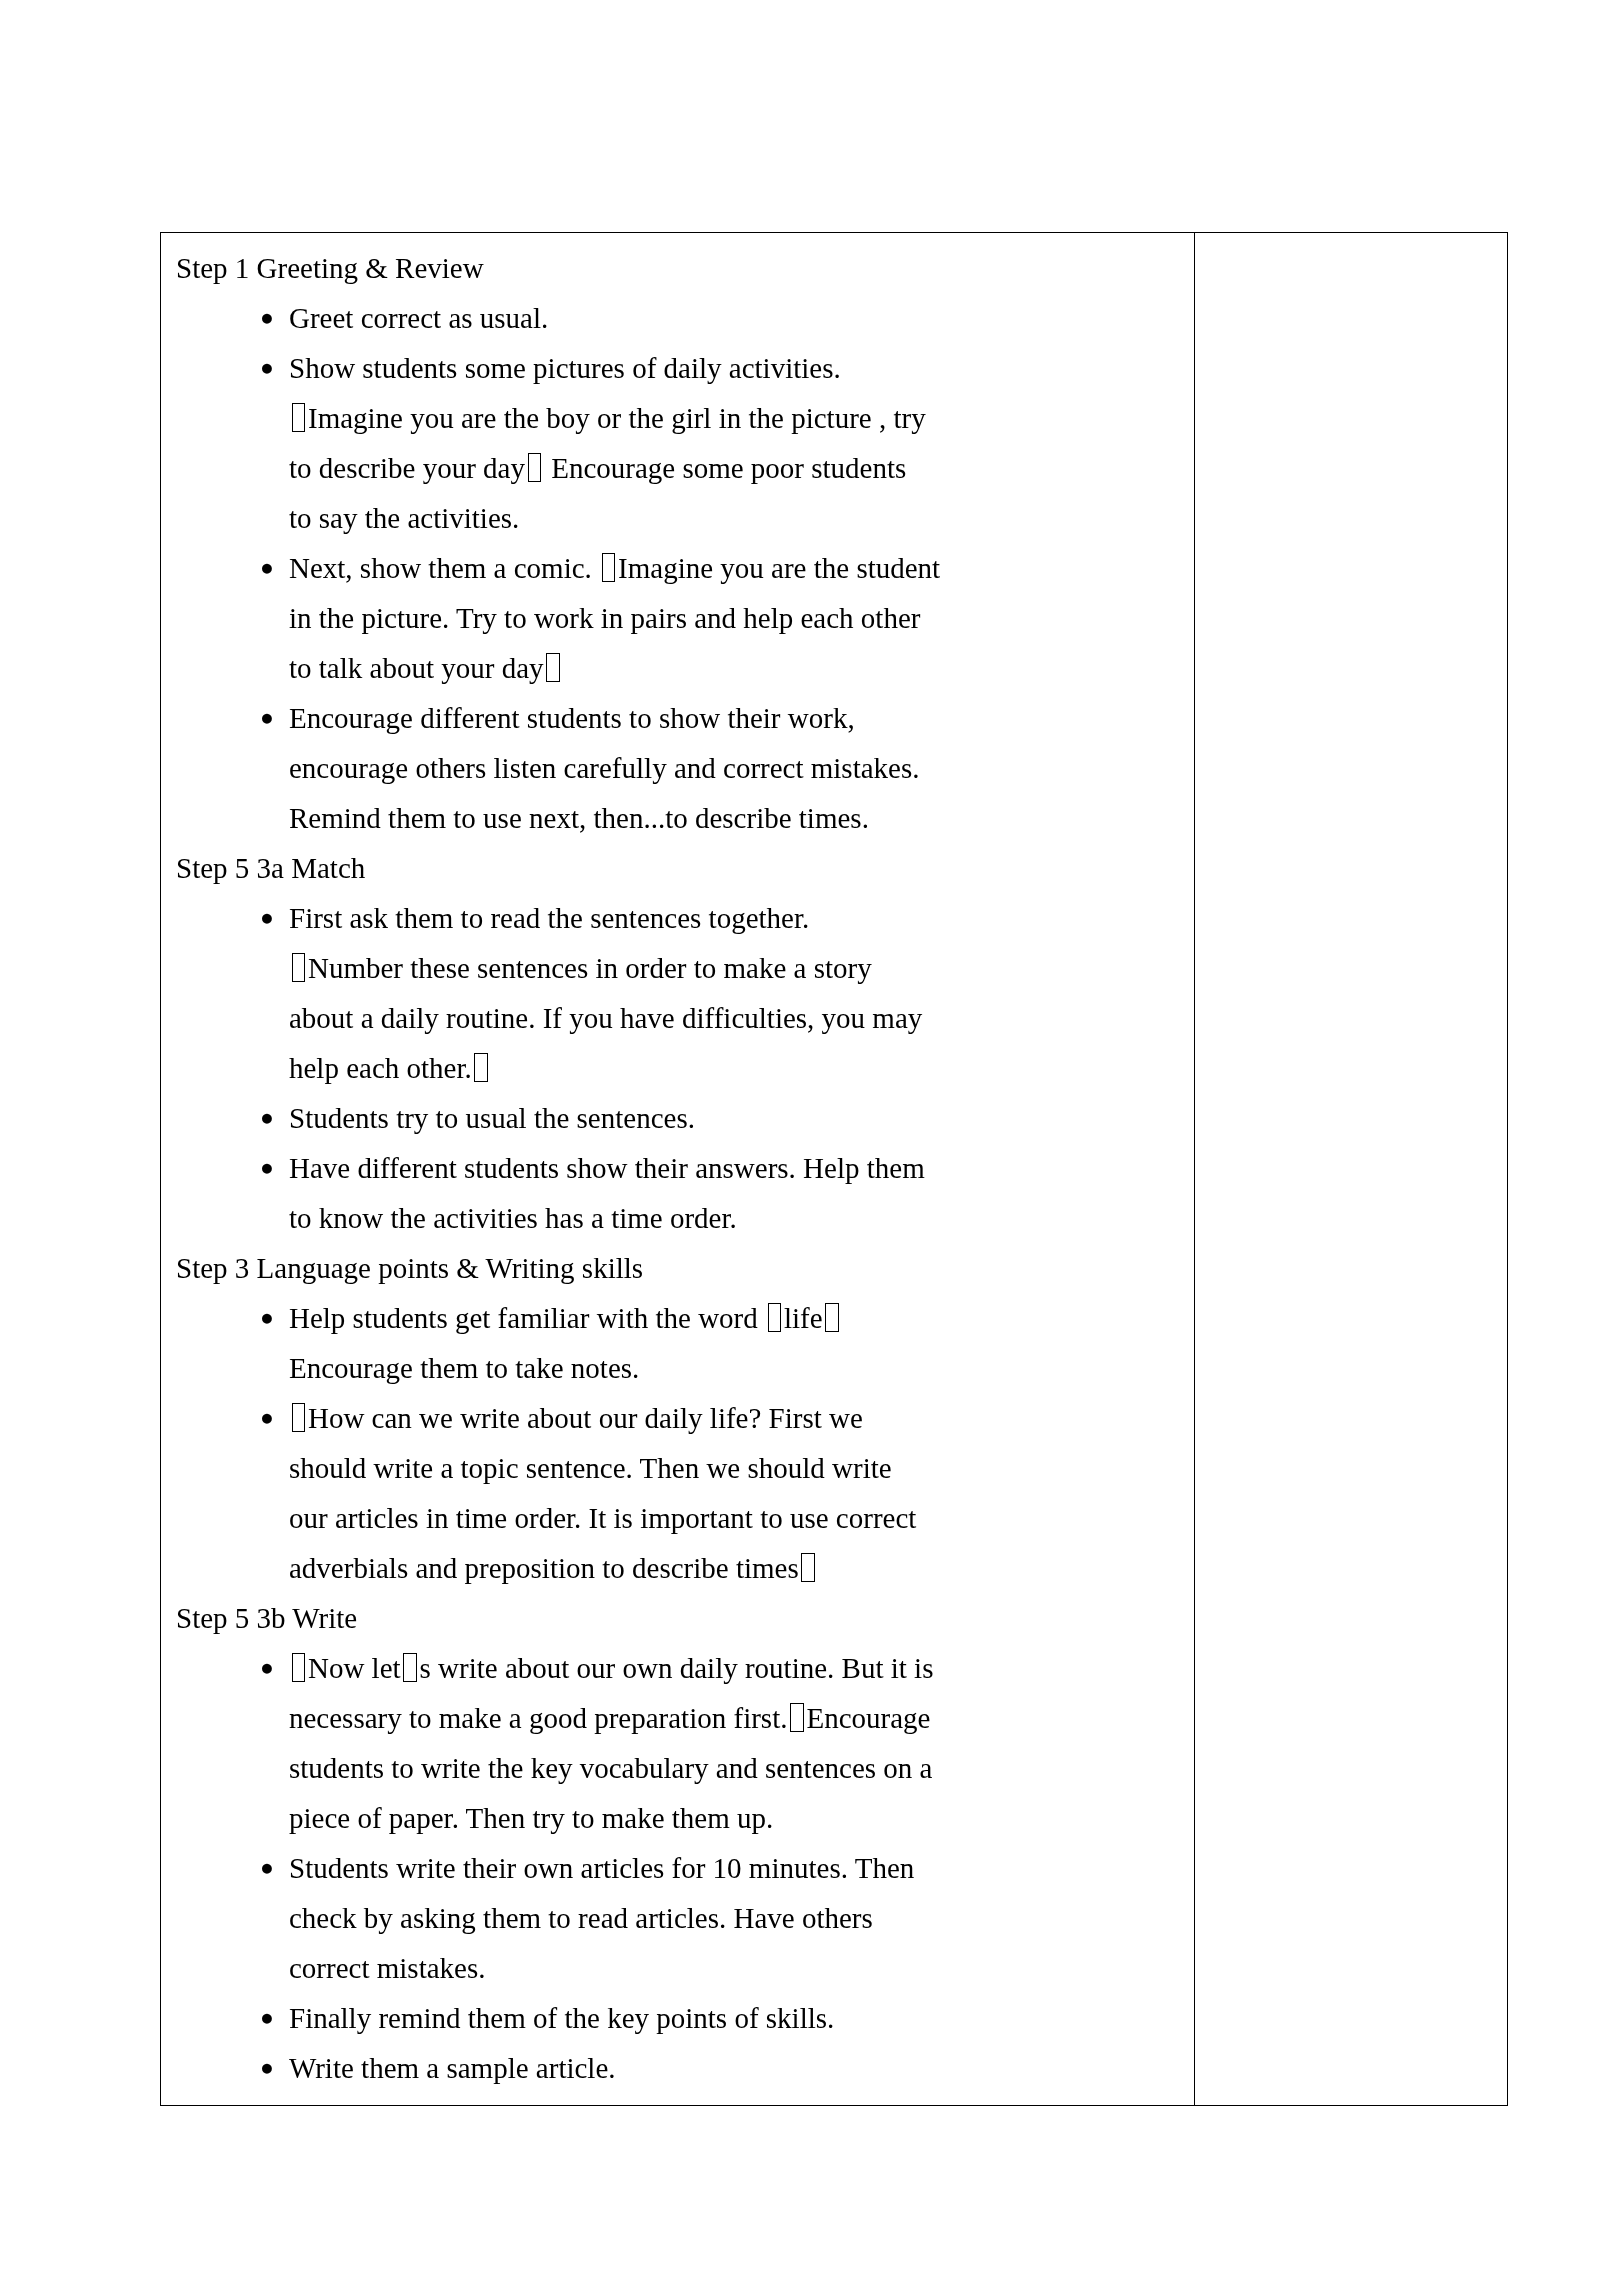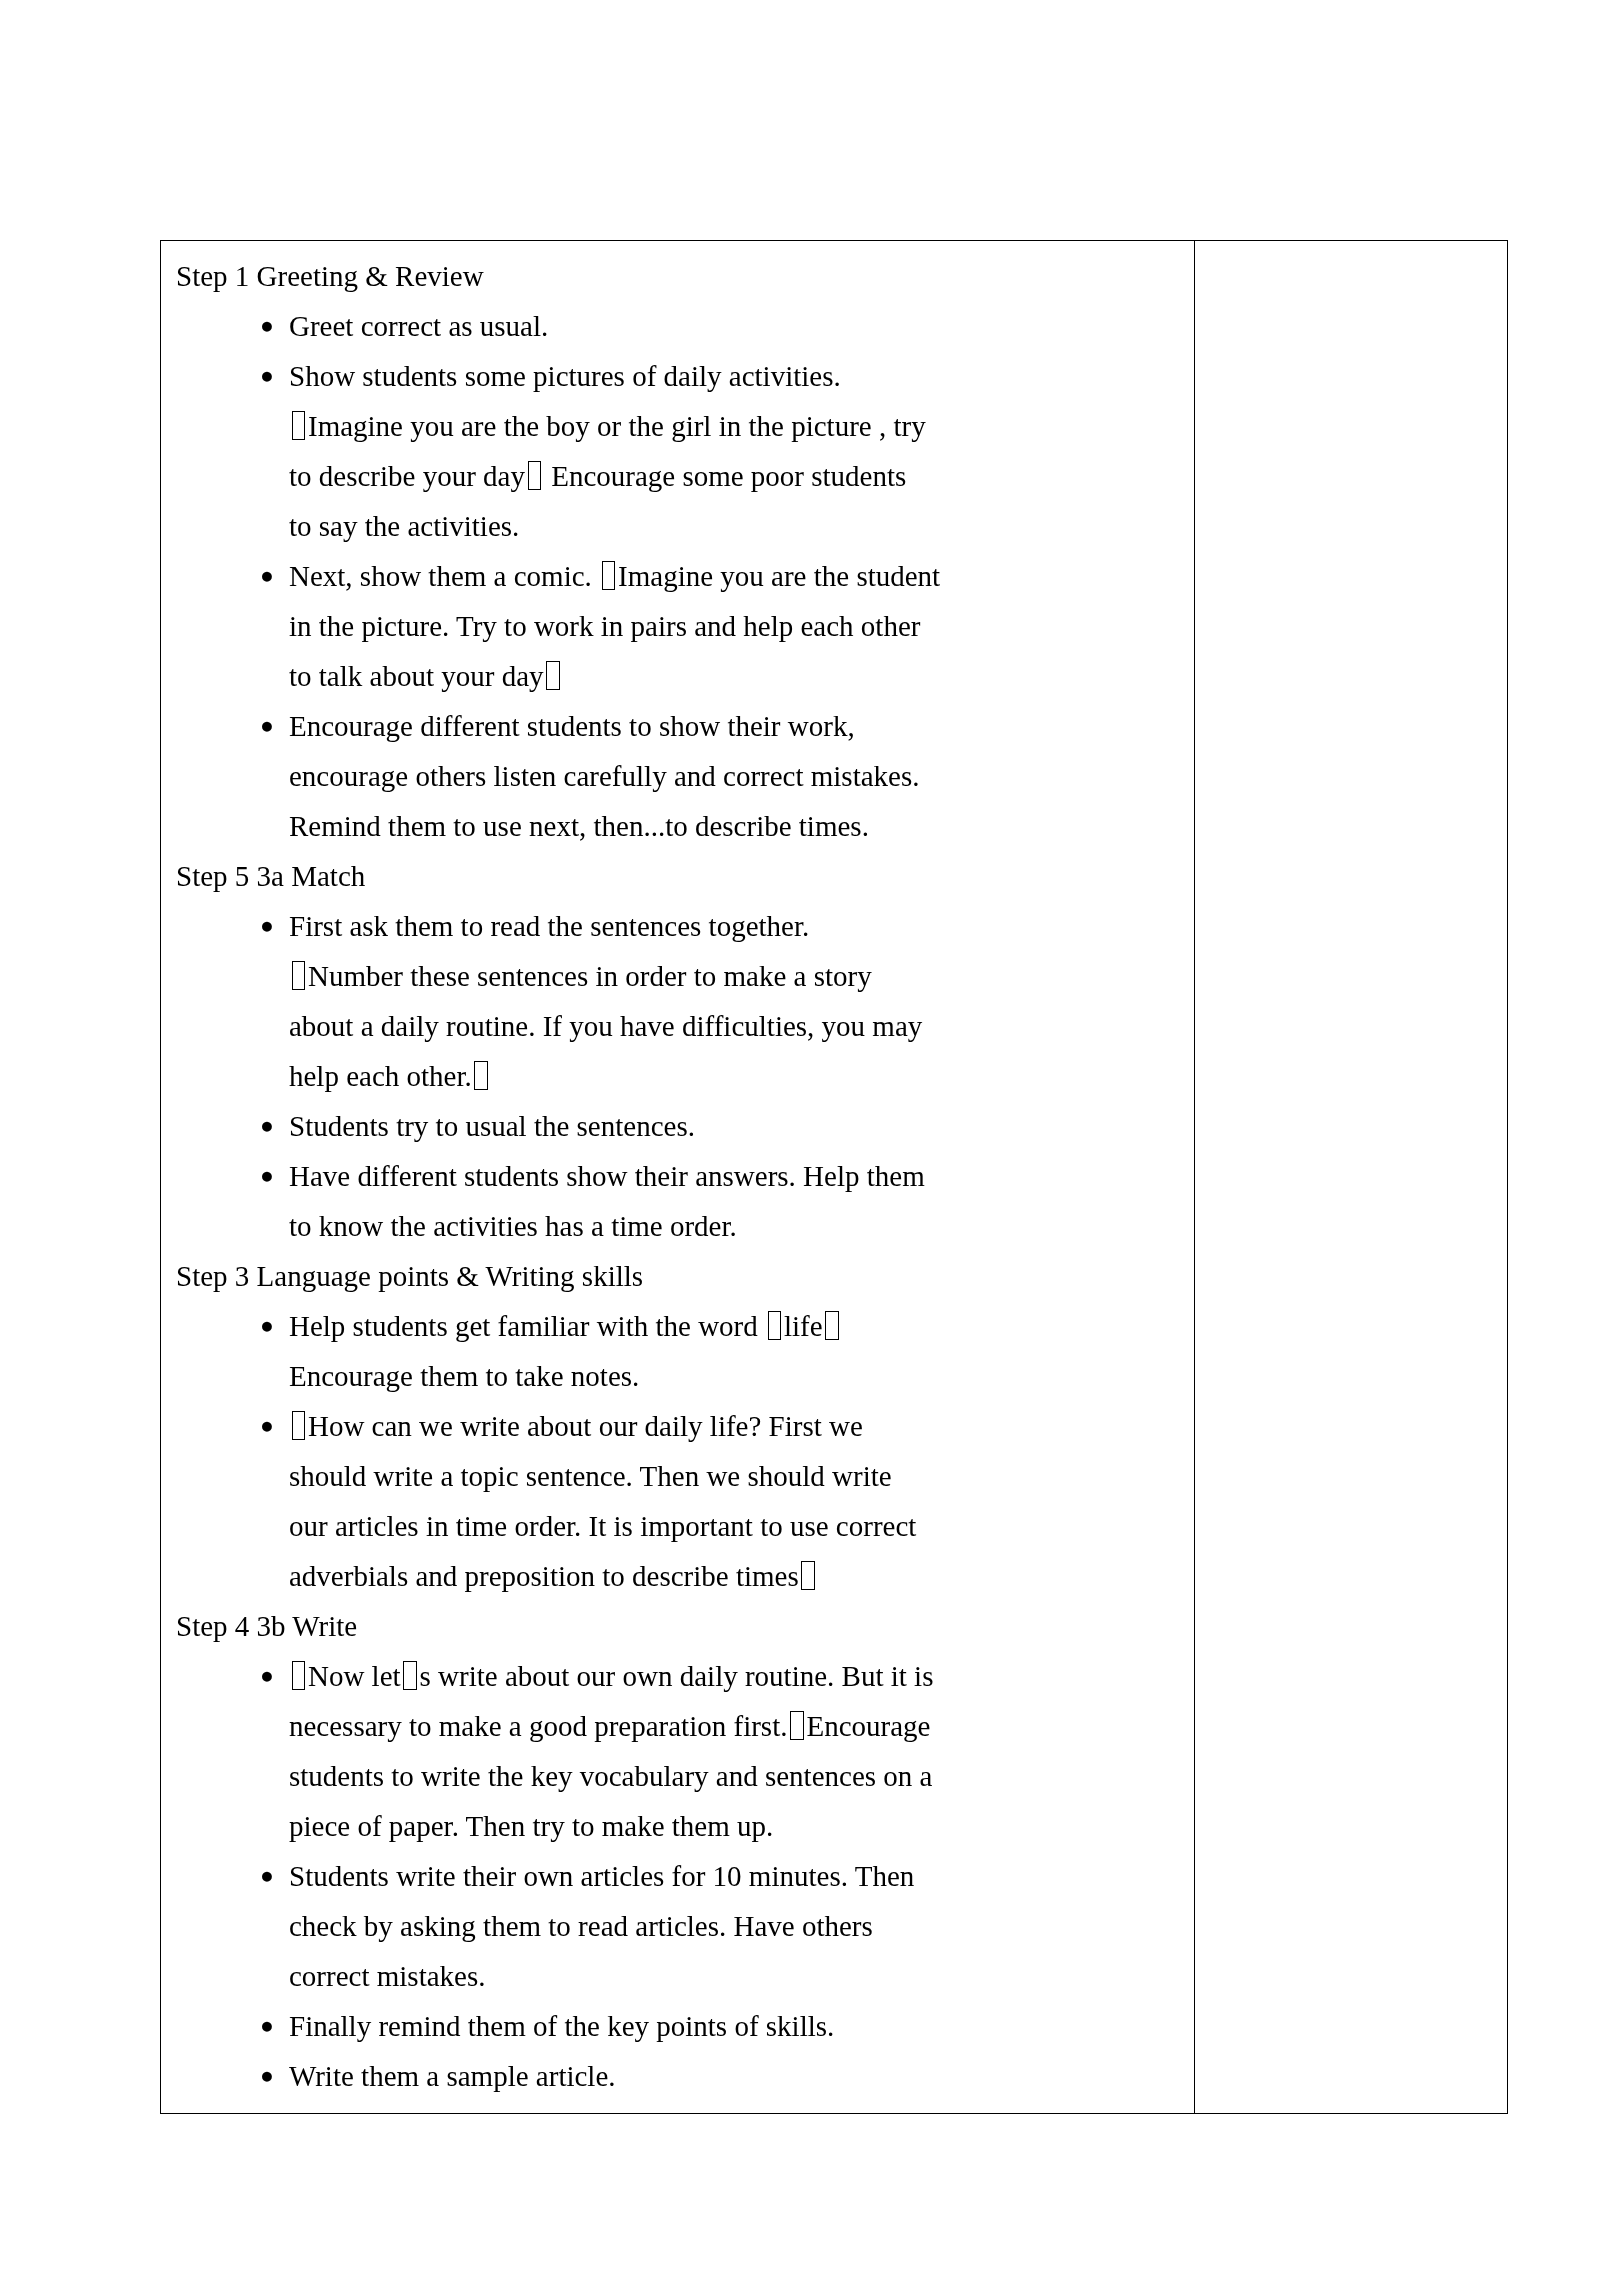--- a/index.html
+++ b/index.html
@@ -14,21 +14,21 @@
   .page {
     position: relative;
     width: 1623px;
     height: 2295px;
     background: #ffffff;
     overflow: hidden;
   }
   .table-wrap {
     position: absolute;
     left: 160px;
-    top: 240px;
+    top: 232px;
     width: 1316px;
   }
   table.lesson-table {
     border-collapse: collapse;
     width: 100%;
     table-layout: fixed;
   }
   table.lesson-table td {
     border: 1.4px solid #000000;
     vertical-align: top;
@@ -102,21 +102,21 @@
                   </ul>
                 </div>
                 <div class="section">
                   <div class="heading">Step 3 Language points &amp; Writing skills</div>
                   <ul class="bullets">
                     <li><span class="bullet">●</span><span class="txt">Help students get familiar with the word <span class="tofu"></span>life<span class="tofu"></span><br>Encourage them to take notes.</span></li>
                     <li><span class="bullet">●</span><span class="txt"><span class="tofu"></span>How can we write about our daily life? First we<br>should write a topic sentence. Then we should write<br>our articles in time order. It is important to use correct<br>adverbials and preposition to describe times<span class="tofu"></span></span></li>
                   </ul>
                 </div>
                 <div class="section">
-                  <div class="heading">Step 4 3b Write</div>
+                  <div class="heading">Step 5 3b Write</div>
                   <ul class="bullets">
                     <li><span class="bullet">●</span><span class="txt"><span class="tofu"></span>Now let<span class="tofu"></span>s write about our own daily routine. But it is<br>necessary to make a good preparation first.<span class="tofu"></span>Encourage<br>students to write the key vocabulary and sentences on a<br>piece of paper. Then try to make them up.</span></li>
                     <li><span class="bullet">●</span><span class="txt">Students write their own articles for 10 minutes. Then<br>check by asking them to read articles. Have others<br>correct mistakes.</span></li>
                     <li><span class="bullet">●</span><span class="txt">Finally remind them of the key points of skills.</span></li>
                     <li><span class="bullet">●</span><span class="txt">Write them a sample article.</span></li>
                   </ul>
                 </div>
               </div>
         </td>
         <td class="notes-cell"></td>

